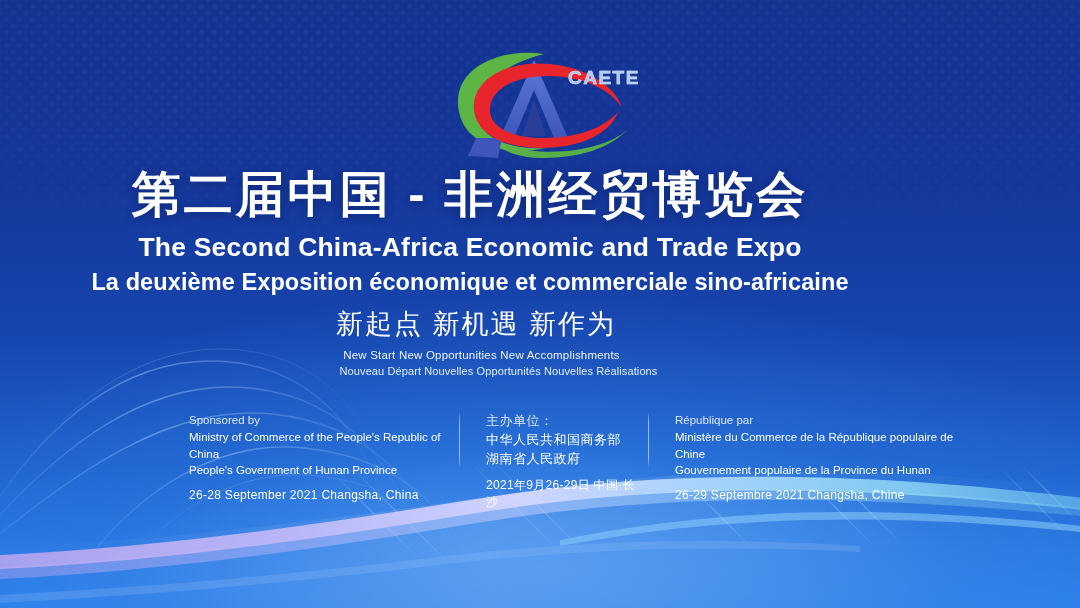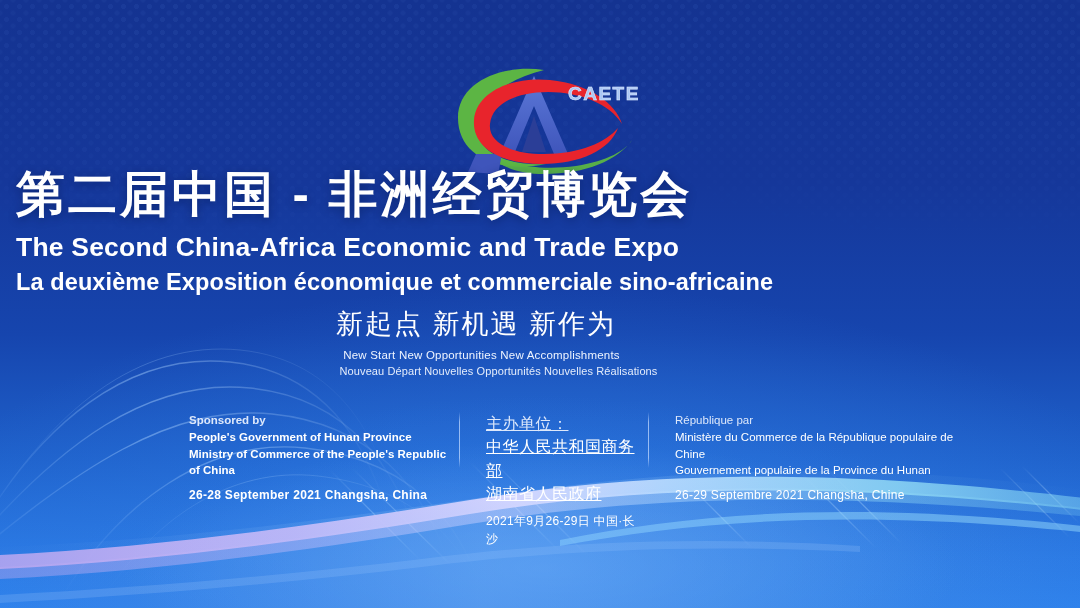--- a/index.html
+++ b/index.html
@@ -49,32 +49,33 @@
     left: -60px; bottom: -140px;
     width: 1200px; height: 360px;
     background: radial-gradient(ellipse 600px 180px at 50% 50%, rgba(120,185,255,.38) 0%, rgba(120,185,255,0) 70%);
     pointer-events: none;
   }
 
   
   .logo-wrap {
     position: absolute;
     left: 50%;
-    top: 58px;
+    top: 42px;
     transform: translateX(-50%);
     width: 200px;
     height: 118px;
   }
 
   
   .titles {
     position: absolute;
-    left: 16px;
+    left: 0;
     top: 166px;
     width: 940px;
+    text-align: center;
   }
   .title-cn {
     font-size: 49px;
     font-weight: 700;
     color: #ffffff;
     letter-spacing: 3px;
     line-height: 1.16;
     text-shadow: 0 2px 10px rgba(2,20,70,.45);
     white-space: nowrap;
   }
@@ -132,30 +133,30 @@
     position: absolute;
     left: 189px;
     top: 412px;
     display: flex;
     align-items: flex-start;
   }
   .col {
     color: #ffffff;
     line-height: 1.46;
   }
-  .col-en  { width: 258px; font-weight: bold; }
+  .col-en  { width: 258px; }
   .col-cn  { width: 150px; margin-left: 26px; }
   .col-fr  { width: 290px; margin-left: 26px; }
 
   .col .lead   { font-size: 11.5px; color: #dde8fb; }
   .col .org    { font-size: 11.5px; color: #ffffff; }
   .col .date   { font-size: 12px; color: #ffffff; margin-top: 8px; letter-spacing: .3px; }
 
   .col-cn .lead,
-  .col-cn .org { font-size: 16px; letter-spacing: .5px; text-decoration: underline; }
+  .col-cn .org { font-size: 13px; letter-spacing: .5px; }
   .col-cn .date { font-size: 12px; letter-spacing: .3px; }
 
   .divider {
     width: 1px;
     height: 56px;
     margin-left: 12px;
     background: linear-gradient(180deg, rgba(255,255,255,0) 0%, rgba(190,215,255,.75) 18%, rgba(190,215,255,.75) 82%, rgba(255,255,255,0) 100%);
     flex: 0 0 auto;
   }
 </style>
@@ -264,22 +265,22 @@
   <div class="slogan">
     <div class="slogan-cn">新起点 新机遇 新作为</div>
     <div class="slogan-en">New Start  New Opportunities  New Accomplishments</div>
     <div class="slogan-fr">Nouveau Départ  Nouvelles Opportunités  Nouvelles Réalisations</div>
   </div>
 
   <div class="footer">
 
     <div class="col col-en">
       <div class="lead">Sponsored by</div>
+      <div class="org">Ministry of Commerce of the People's Republic of China</div>
       <div class="org">People's Government of Hunan Province</div>
-      <div class="org">Ministry of Commerce of the People's Republic of China</div>
       <div class="date">26-28 September 2021   Changsha, China</div>
     </div>
 
     <div class="divider"></div>
 
     <div class="col col-cn">
       <div class="lead">主办单位：</div>
       <div class="org">中华人民共和国商务部</div>
       <div class="org">湖南省人民政府</div>
       <div class="date">2021年9月26-29日  中国·长沙</div>

